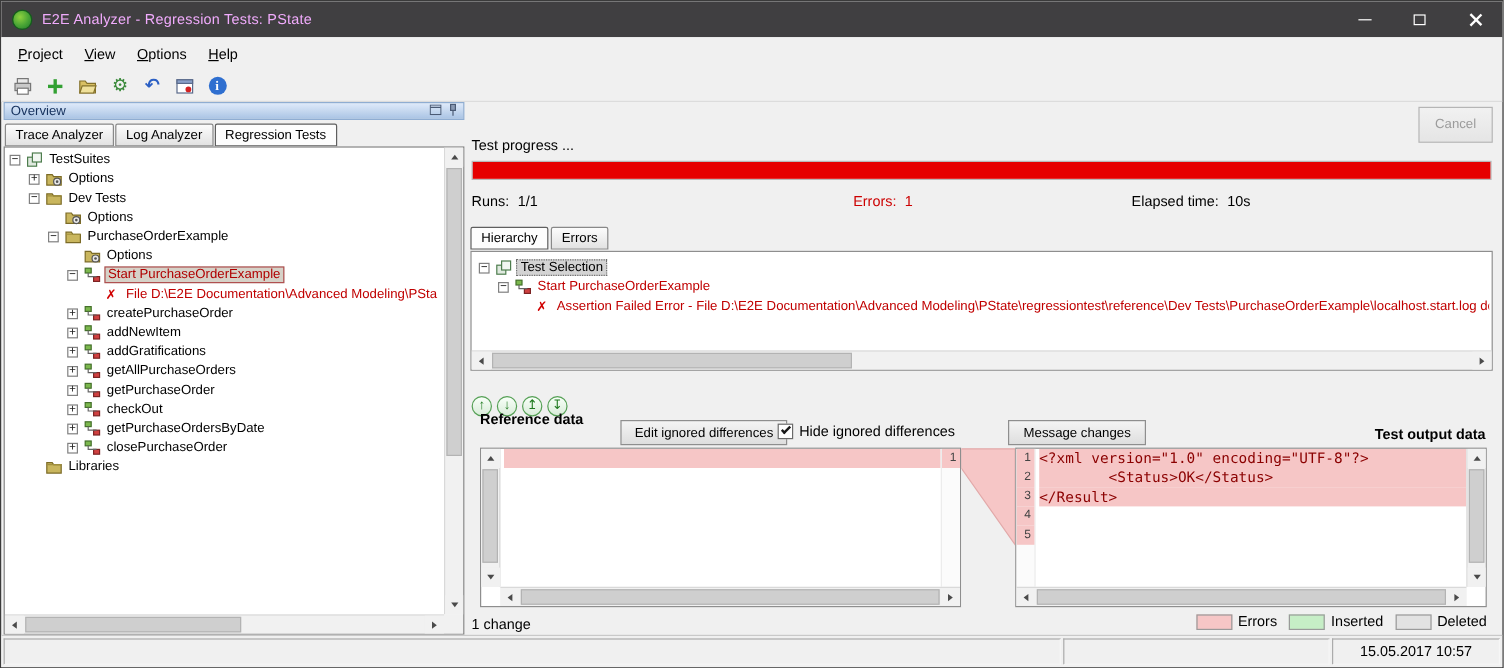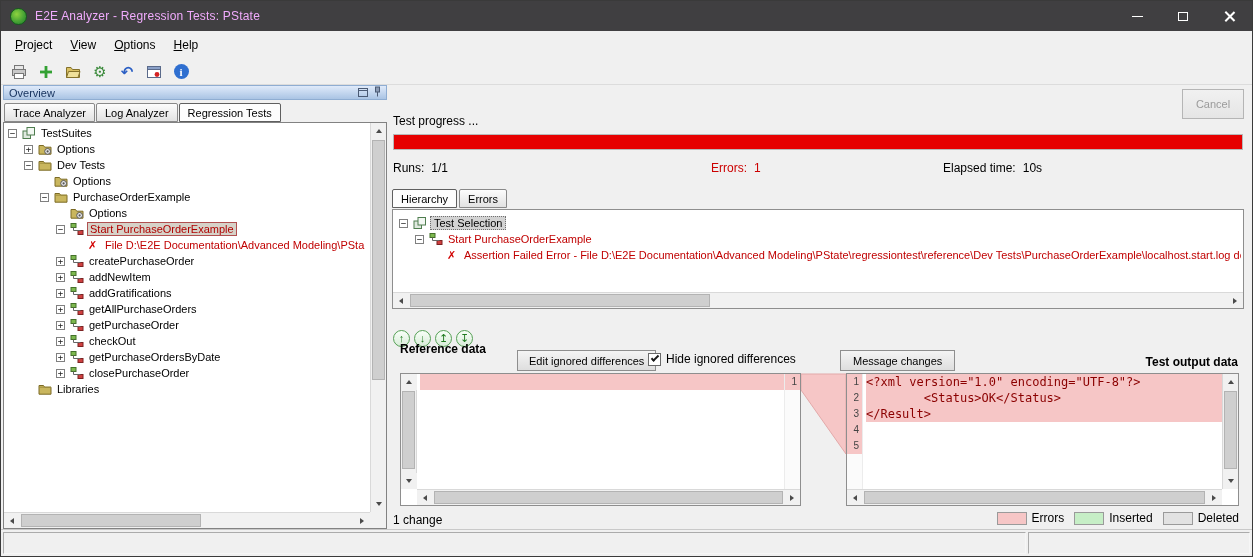--- a/index.html
+++ b/index.html
@@ -581,15 +581,16 @@
         <span class="legend-item">
           <span class="legend-swatch" style="background: rgb(226, 226, 226);"></span>
           <span class="legend-label">Deleted</span>
         </span>
       </div>
   </div>
 
   <div id="statusbar">
     <div class="status-cell" id="status-cell-main"></div>
     <div class="status-cell" id="status-cell-mid"></div>
+    <div class="status-cell" id="status-cell-time">15.05.2017 10:57</div>
   </div>
 
 </div>
 
 </body></html>

